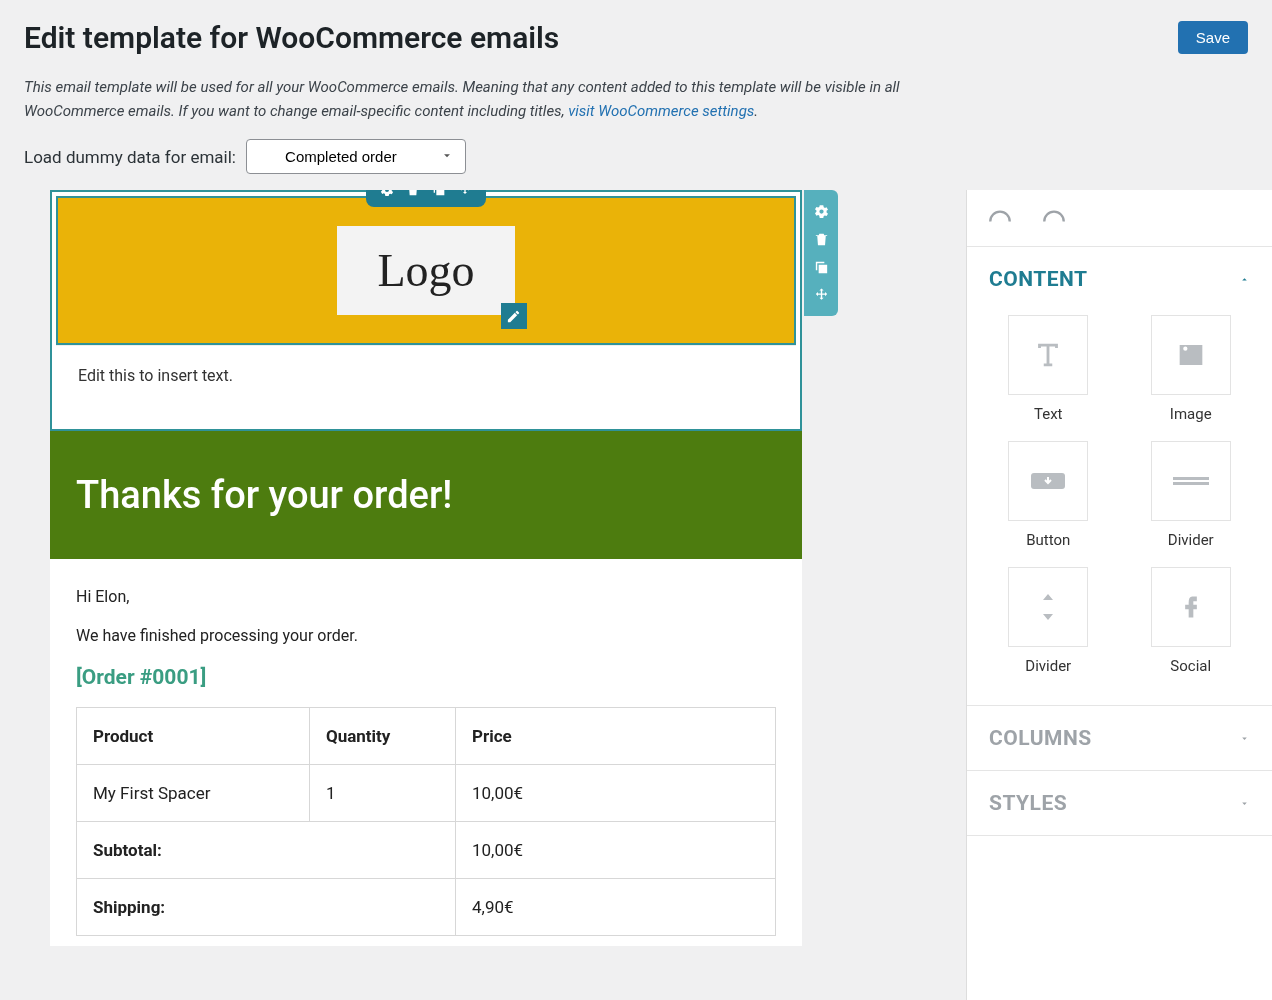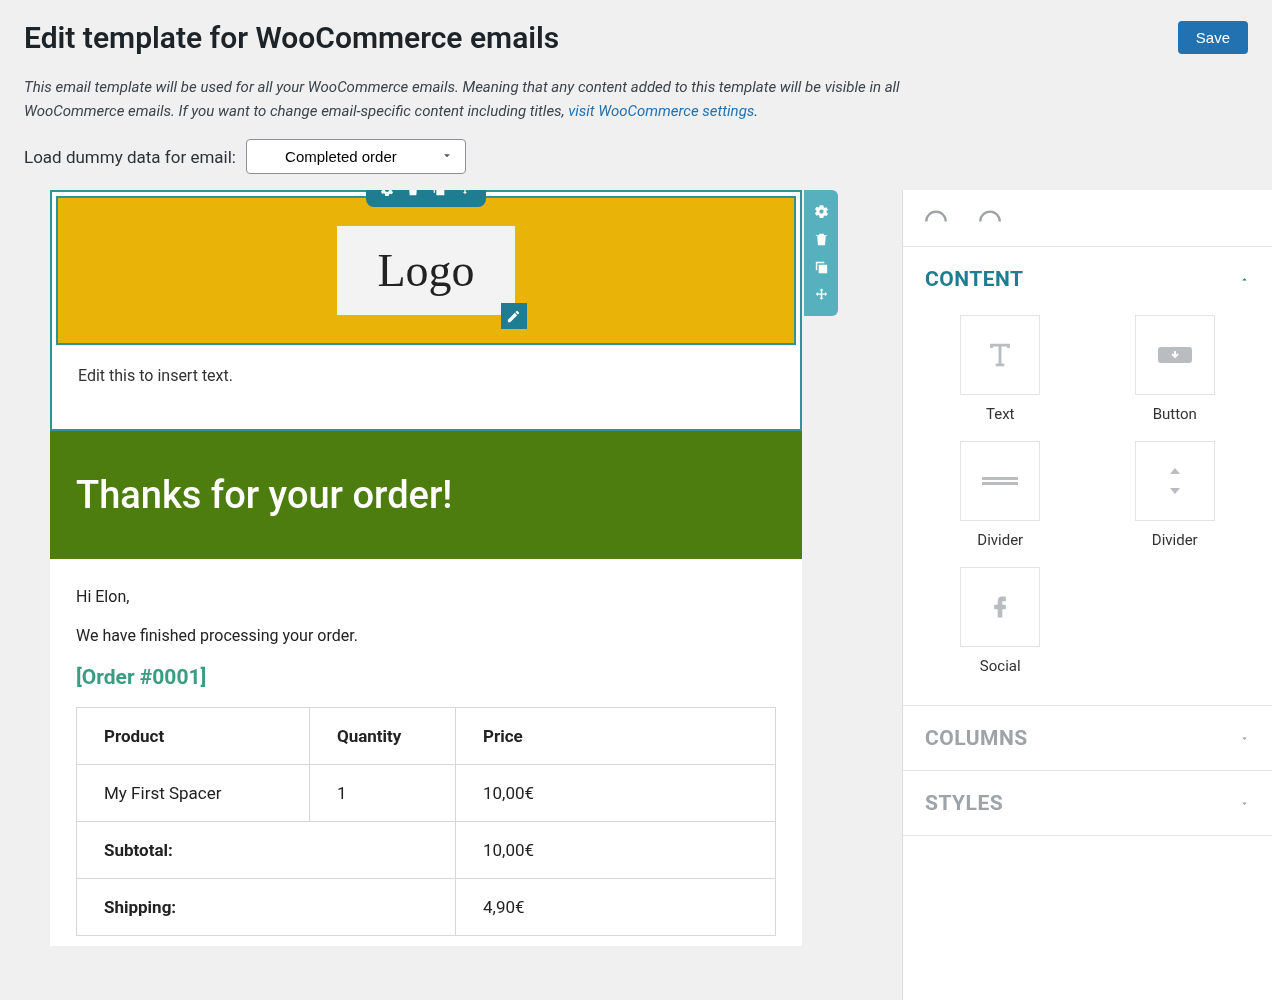--- a/index.html
+++ b/index.html
@@ -81,21 +81,21 @@
   .editor {
     display: flex;
     height: calc(1000px - 190px);
   }
   .canvas-col {
     flex: 1;
     padding: 0 0 0 50px;
     overflow: hidden;
   }
   .sidebar-col {
-    width: 370px;
+    width: 306px;
     background: #fff;
     border-left: 1px solid #ddd;
     display: flex;
     flex-direction: column;
   }
 
   
   .canvas {
     background: #fff;
     width: 752px;
@@ -199,21 +199,21 @@
     font-size: 21px;
     margin: 6px 0 18px 0;
   }
   .order-table {
     width: 100%;
     border-collapse: collapse;
     font-size: 17px;
   }
   .order-table th, .order-table td {
     border: 1px solid #d7d7d7;
-    padding: 18px 27px;
+    padding: 18px 16px;
     text-align: left;
   }
   .order-table th { font-weight: 700; }
   .summary-label { font-weight: 700; }
 
   
   .history-bar {
     display: flex;
     gap: 28px;
     padding: 16px 20px;
@@ -421,20 +421,28 @@
         <div class="content-item">
           <div class="content-tile">
             <svg width="34" height="34" viewBox="0 0 24 24">
                 <path d="M5 4h14v3h-2V6h-4v12h2v2H9v-2h2V6H7v1H5z"></path>
               </svg>
           </div>
           <span class="content-label">Text</span>
         </div>
         <div class="content-item">
           <div class="content-tile">
+            <svg width="34" height="34" viewBox="0 0 24 24">
+                <path d="M4 5h16v14H4zM6 17l4-5 3 4 2-2 3 3z M8 9a1.5 1.5 0 100-3 1.5 1.5 0 000 3z"></path>
+              </svg>
+          </div>
+          <span class="content-label">Image</span>
+        </div>
+        <div class="content-item">
+          <div class="content-tile">
             <svg width="38" height="28" viewBox="0 0 38 28">
                 <rect x="2" y="6" width="34" height="16" rx="3"></rect>
                 <path d="M19 10v6m-3-3l3 3 3-3" stroke="#fff" stroke-width="2" fill="none"></path>
               </svg>
           </div>
           <span class="content-label">Button</span>
         </div>
         <div class="content-item">
           <div class="content-tile">
             <svg width="40" height="14" viewBox="0 0 40 14">

